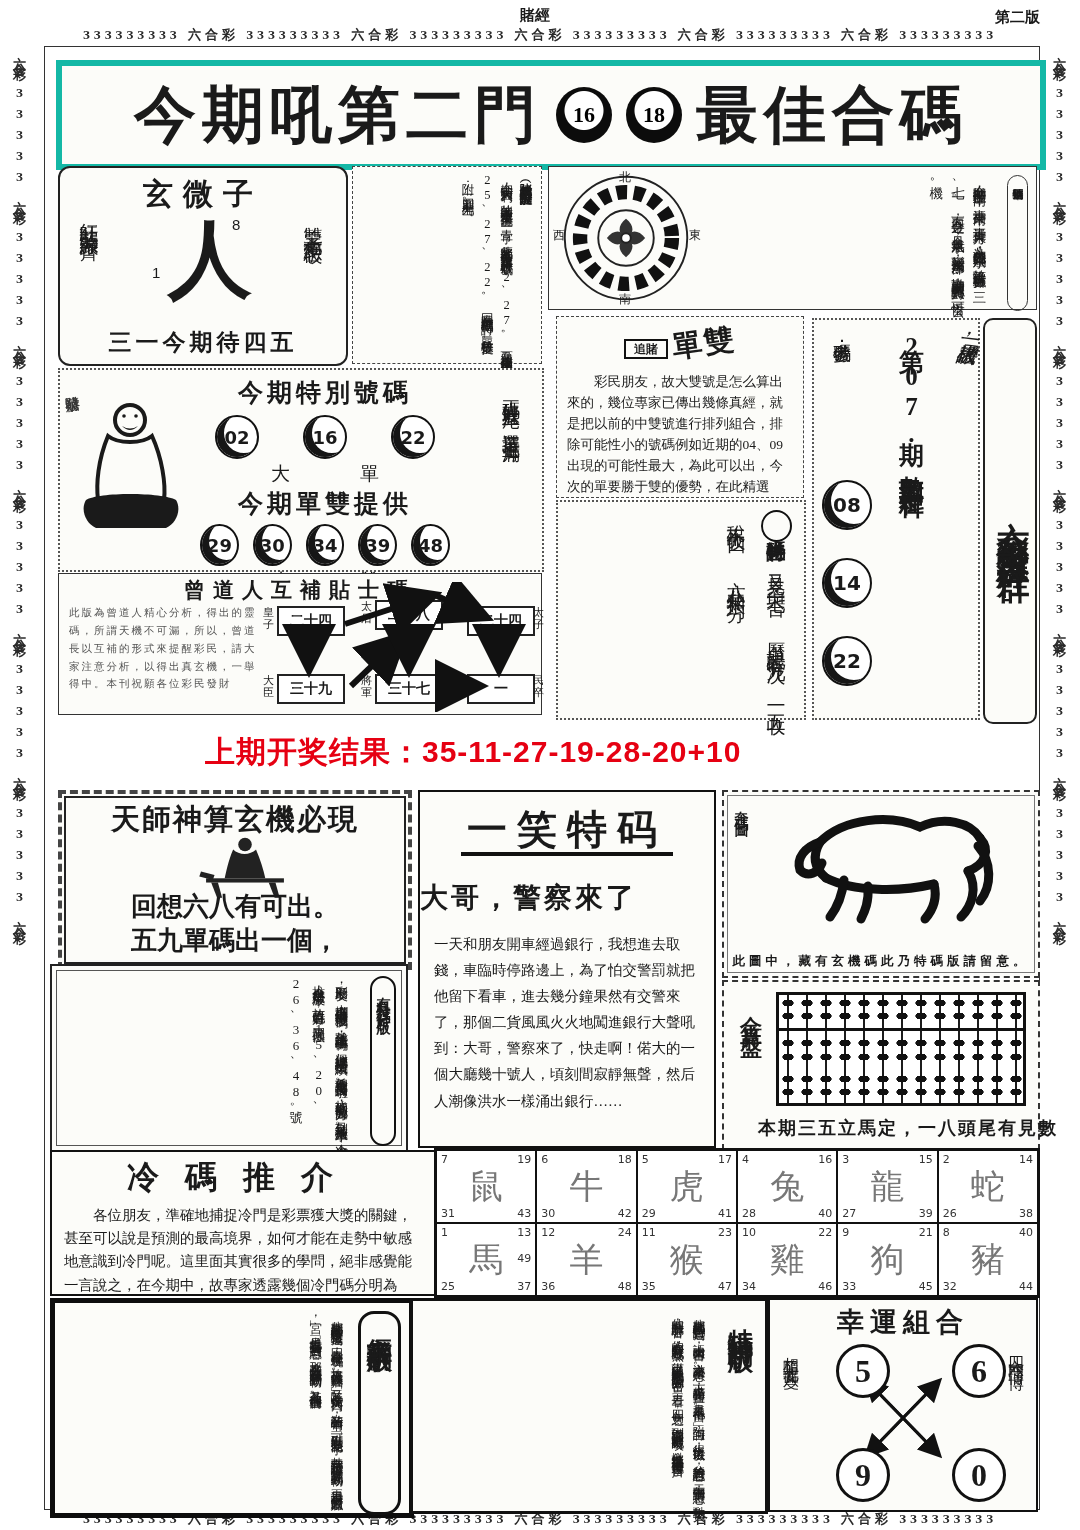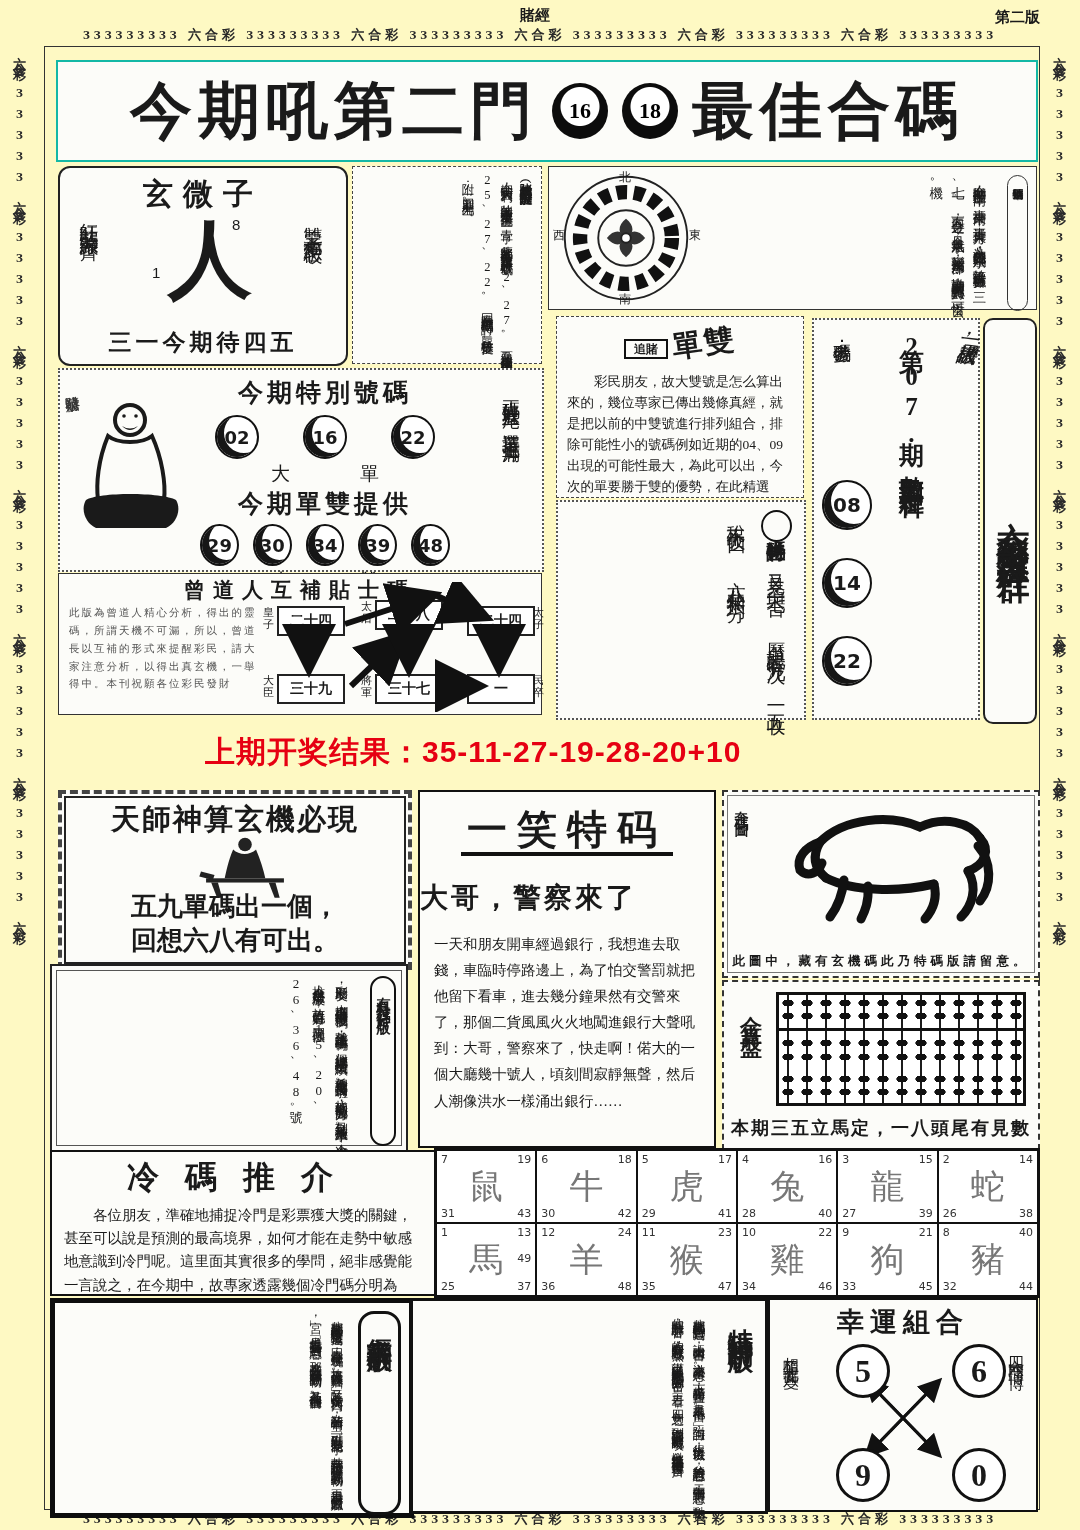--- a/index.html
+++ b/index.html
@@ -1,31 +1,31 @@
 <!DOCTYPE html>
 <html><head>
 <meta charset="utf-8">
 <style>
   html,body{margin:0;padding:0;background:#e8e8e4;}
-  .page{position:relative;width:1080px;height:1530px;background:#fef9c3;overflow:hidden;
+  .page{position:relative;width:1080px;height:1530px;background:#ffffff;overflow:hidden;
         font-family:"Liberation Serif","DejaVu Serif",serif;color:#1a1a1a;}
   .abs{position:absolute;}
   .vt{writing-mode:vertical-rl;text-orientation:upright;}
   .box{position:absolute;background:#fcfcf9;}
   .bsolid{border:2px solid #222;}
   .bthin{border:1.5px solid #333;}
   .bdash{border:1.5px dashed #444;}
   .bdot{border:2px dotted #555;}
   .center{display:flex;align-items:center;justify-content:center;}
   
   .edge{position:absolute;color:#2a2a2a;font-weight:bold;overflow:hidden;white-space:nowrap;}
   .edge-h{font-size:13px;letter-spacing:4px;width:1080px;height:18px;line-height:18px;text-align:center;}
   .edge-v{font-size:13px;width:22px;line-height:22px;letter-spacing:6px;}
   
-  .headline{left:56px;top:60px;width:978px;height:98px;border:2px solid #14b8a6;display:flex;align-items:center;justify-content:center;gap:14px;}
+  .headline{left:56px;top:60px;width:978px;height:98px;border:6px solid #14b8a6;display:flex;align-items:center;justify-content:center;gap:14px;}
   .headline .txt{font-size:62px;font-weight:bold;letter-spacing:6px;}
   .ball-dark{width:56px;height:56px;border-radius:50%;flex:0 0 auto;
     background:radial-gradient(circle at 50% 42%,#fff 0 19px,#0c0c0c 20px);
     display:flex;align-items:center;justify-content:center;font-size:22px;font-weight:bold;color:#000;}
   .ball{display:inline-flex;align-items:center;justify-content:center;width:40px;height:40px;border-radius:50%;
     border:2px solid #111;background:#fff;box-shadow:inset 7px -4px 0 0 #161616;font-weight:bold;font-size:18px;
     font-family:"DejaVu Sans",sans-serif;}
   
   .node{position:absolute;width:64px;height:26px;border:2px solid #222;background:#fff;
     display:flex;align-items:center;justify-content:center;font-size:14px;font-weight:bold;}
@@ -220,22 +220,22 @@
       <g fill="#222">
         <circle cx="60" cy="10" r="8"></circle>
         <path d="M46,16 C40,30 38,42 36,50 L84,50 C82,40 78,28 73,16 C66,23 53,23 46,16 Z"></path>
         <rect x="14" y="50" width="92" height="5"></rect>
         <path d="M20,55 l7,18 6,0 -5,-18z"></path>
         <path d="M88,55 l7,18 6,0 -5,-18z"></path>
         <path d="M8,42 l16,4 -2,6 -16,-4z"></path>
       </g>
     </svg>
     <div style="position:absolute;bottom:8px;width:100%;text-align:center;font-size:26px;font-weight:bold;line-height:1.3;">
+      <div>回想六八有可出。</div>
       <div>五九單碼出一個，</div>
-      <div>回想六八有可出。</div>
     </div>
   </div>
 
   <div class="box" style="left:50px;top:964px;width:354px;height:184px;border:2px solid #222;box-shadow:inset 0 0 0 4px #fcfcf9, inset 0 0 0 5px #555;">
     <div class="vt abs stamp" style="right:10px;top:10px;height:150px;font-size:14px;letter-spacing:4px;">有料特碼分析版</div>
     <div class="vt abs" style="right:54px;top:10px;height:164px;width:288px;font-size:13px;line-height:1.75;letter-spacing:1px;">彩民朋友，本欄上期提供中得了幾個平碼，雖然未能連中特碼，但總算繼續交出了成績。希望今期再接再厲啦。故近期的色波方面，見到紅波重拾水準。今次本欄首個推介自然是綠波了，故藍也看好，同又提供15、20、26、36、48號。</div>
   </div>
 
   <div class="box" style="left:418px;top:790px;width:294px;height:354px;border:2.5px solid #111;">
     <div style="text-align:center;margin-top:10px;">
@@ -268,21 +268,21 @@
     <div class="vt abs" style="left:12px;top:16px;height:110px;font-size:22px;font-weight:bold;letter-spacing:10px;">金算盤</div>
     <div class="abacus" style="left:52px;top:10px;width:244px;height:108px;">
       <div class="brow" style="top:2px;"></div>
       <div class="brow" style="top:15px;"></div>
       <div class="beam" style="top:33px;"></div>
       <div class="brow" style="top:42px;"></div>
       <div class="brow" style="top:56px;"></div>
       <div class="brow" style="top:78px;"></div>
       <div class="brow" style="top:91px;"></div>
     </div>
-    <div style="position:absolute;bottom:8px;width:100%;text-align:center;font-size:18px;font-weight:bold;letter-spacing:2px;">本期三五立馬定，一八頭尾有見數</div>
+    <div style="position:absolute;bottom:8px;width:100%;text-align:center;font-size:18px;font-weight:bold;letter-spacing:2px;margin-left:27px;">本期三五立馬定，一八頭尾有見數</div>
   </div>
 
   <div class="box" style="left:50px;top:1150px;width:382px;height:142px;border:2px solid #111;">
     <div style="text-align:center;font-size:32px;font-weight:bold;letter-spacing:26px;margin-top:4px;">冷碼推介</div>
     <div style="padding:4px 12px 0 12px;font-size:14.5px;line-height:1.6;text-indent:2em;">各位朋友，準確地捕捉冷門是彩票獲大獎的關鍵，甚至可以說是預測的最高境界，如何才能在走勢中敏感地意識到冷門呢。這里面其實很多的學問，絕非感覺能一言說之，在今期中，故專家透露幾個冷門碼分明為01、09、42、46。</div>
   </div>
 
   <div class="zgrid">
     <div class="zc">
         <span class="zn tl">7</span>

